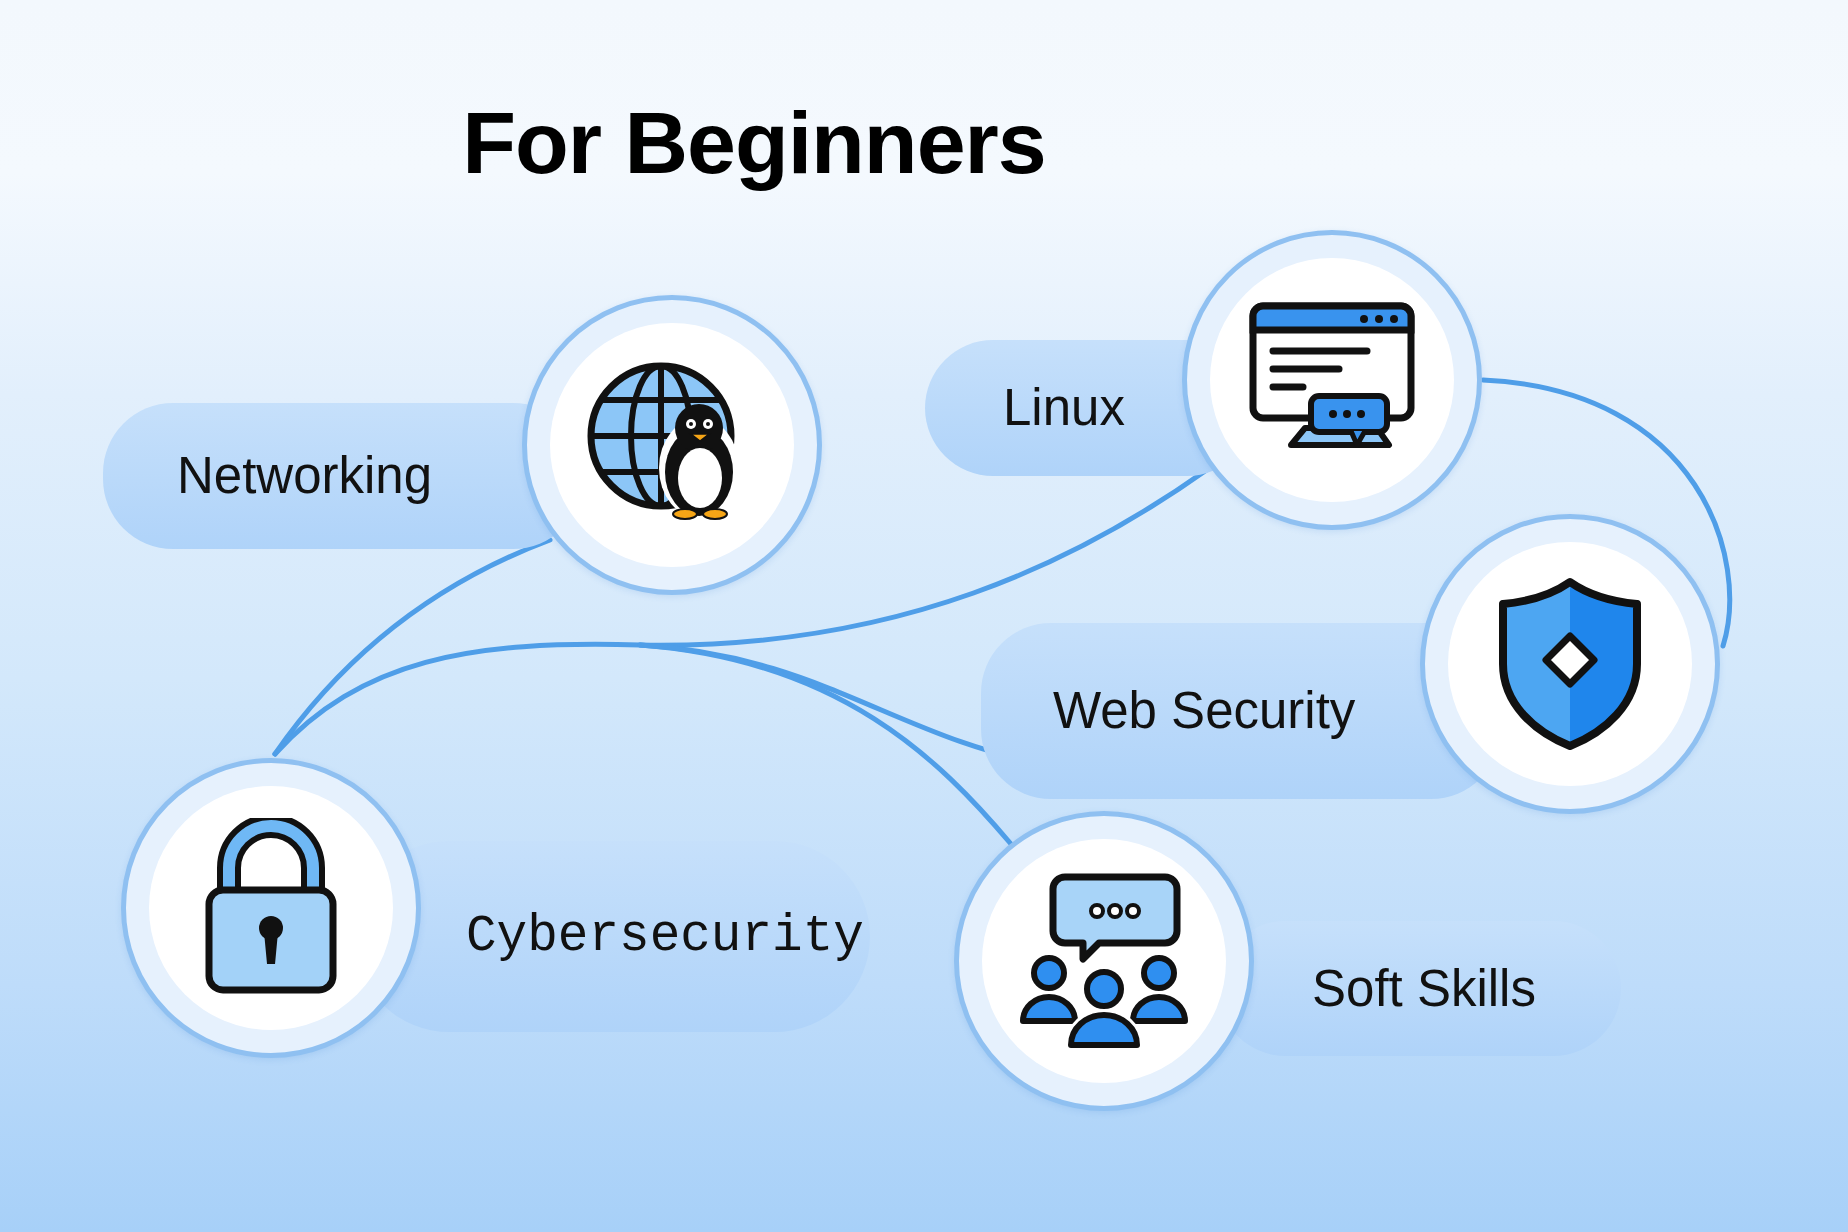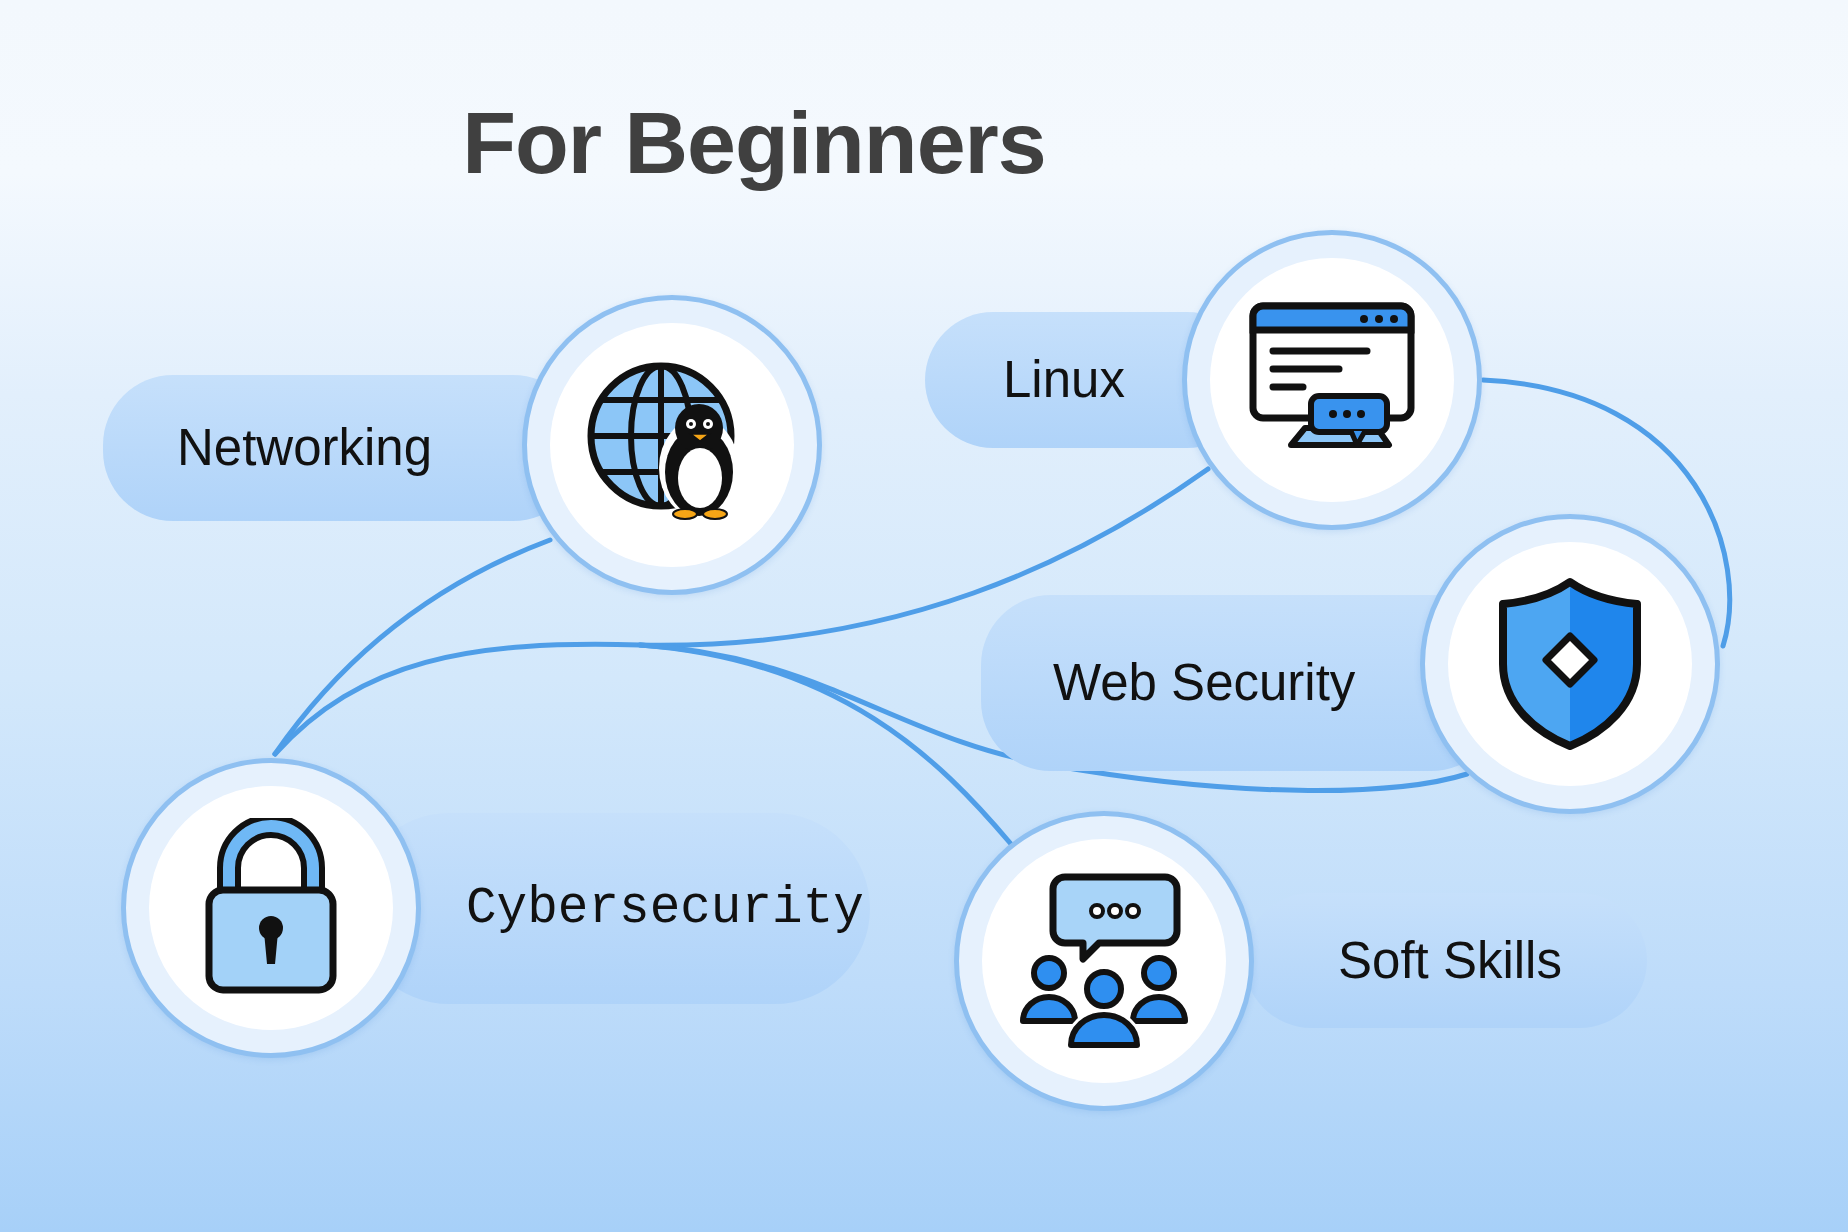--- a/index.html
+++ b/index.html
@@ -3,29 +3,29 @@
 <meta charset="utf-8">
 <style>
   html, body { margin:0; padding:0; }
   body {
     width:1848px; height:1232px; overflow:hidden; position:relative;
     background: linear-gradient(180deg, #f3f8fd 0%, #f4f9fe 14%, #e2effc 32%, #d3e8fb 55%, #bedcfa 80%, #a7d0f8 100%);
     font-family: "Liberation Sans", "DejaVu Sans", sans-serif;
   }
   .title {
     position:absolute; left:0; top:92px; width:1508px; text-align:center;
-    font-size:88px; font-weight:700; color:#404040; letter-spacing:-1px;
+    font-size:88px; font-weight:700; color:#000000; letter-spacing:-1px;
   }
   svg.lines { position:absolute; left:0; top:0; }
   .pill {
     position:absolute;
     background: linear-gradient(180deg, #c6e0fb 0%, #afd3f9 100%);
     border-radius:70px;
     display:flex; align-items:center;
-    color:#111; font-size:51px;
+    color:#111; font-size:51px;margin-top:28px;
   }
   .pill span { display:block; line-height:1.12; }
   .node {
     position:absolute; border-radius:50%;
     background:#e6f1fd;
     border:5px solid #8fc0f1;
     box-sizing:border-box;
     box-shadow: 0 2px 6px rgba(60,130,210,0.15);
   }
   .node .inner {
@@ -134,21 +134,21 @@
     <svg width="140" height="180" viewBox="0 0 140 180">
       <path d="M28 74 L28 50 a42 42 0 0 1 84 0 L112 74" fill="none" stroke="#111" stroke-width="24"></path>
       <path d="M28 74 L28 50 a42 42 0 0 1 84 0 L112 74" fill="none" stroke="#6fb8f5" stroke-width="12"></path>
       <rect x="8" y="72" width="124" height="100" rx="14" fill="#a3d2f8" stroke="#111" stroke-width="7"></rect>
       <circle cx="70" cy="110" r="12" fill="#111"></circle>
       <path d="M63 114 L77 114 L74 146 L66 146 Z" fill="#111"></path>
     </svg>
   </div>
 </div>
 
-<div class="pill" style="left:1244px; top:893px; width:403px; height:135px;align-items:center;">
+<div class="pill" style="left:1218px; top:893px; width:403px; height:135px;align-items:center;">
   <span style="margin-left:94px;">Soft Skills</span>
 </div>
 <div class="node" style="left:954px; top:811px; width:300px; height:300px;">
   <div class="inner">
     <svg width="170" height="180" viewBox="0 0 170 180">
       <path d="M46 6 h100 a12 12 0 0 1 12 12 v42 a12 12 0 0 1 -12 12 h-66 l-16 16 v-16 h-18 a12 12 0 0 1 -12 -12 v-42 a12 12 0 0 1 12 -12 z" fill="#a8d4f8" stroke="#111" stroke-width="7" stroke-linejoin="round"></path>
       <circle cx="78" cy="40" r="6" fill="#fff" stroke="#111" stroke-width="4"></circle>
       <circle cx="96" cy="40" r="6" fill="#fff" stroke="#111" stroke-width="4"></circle>
       <circle cx="114" cy="40" r="6" fill="#fff" stroke="#111" stroke-width="4"></circle>
       <circle cx="30" cy="102" r="15" fill="#2f8ff0" stroke="#111" stroke-width="6"></circle>

